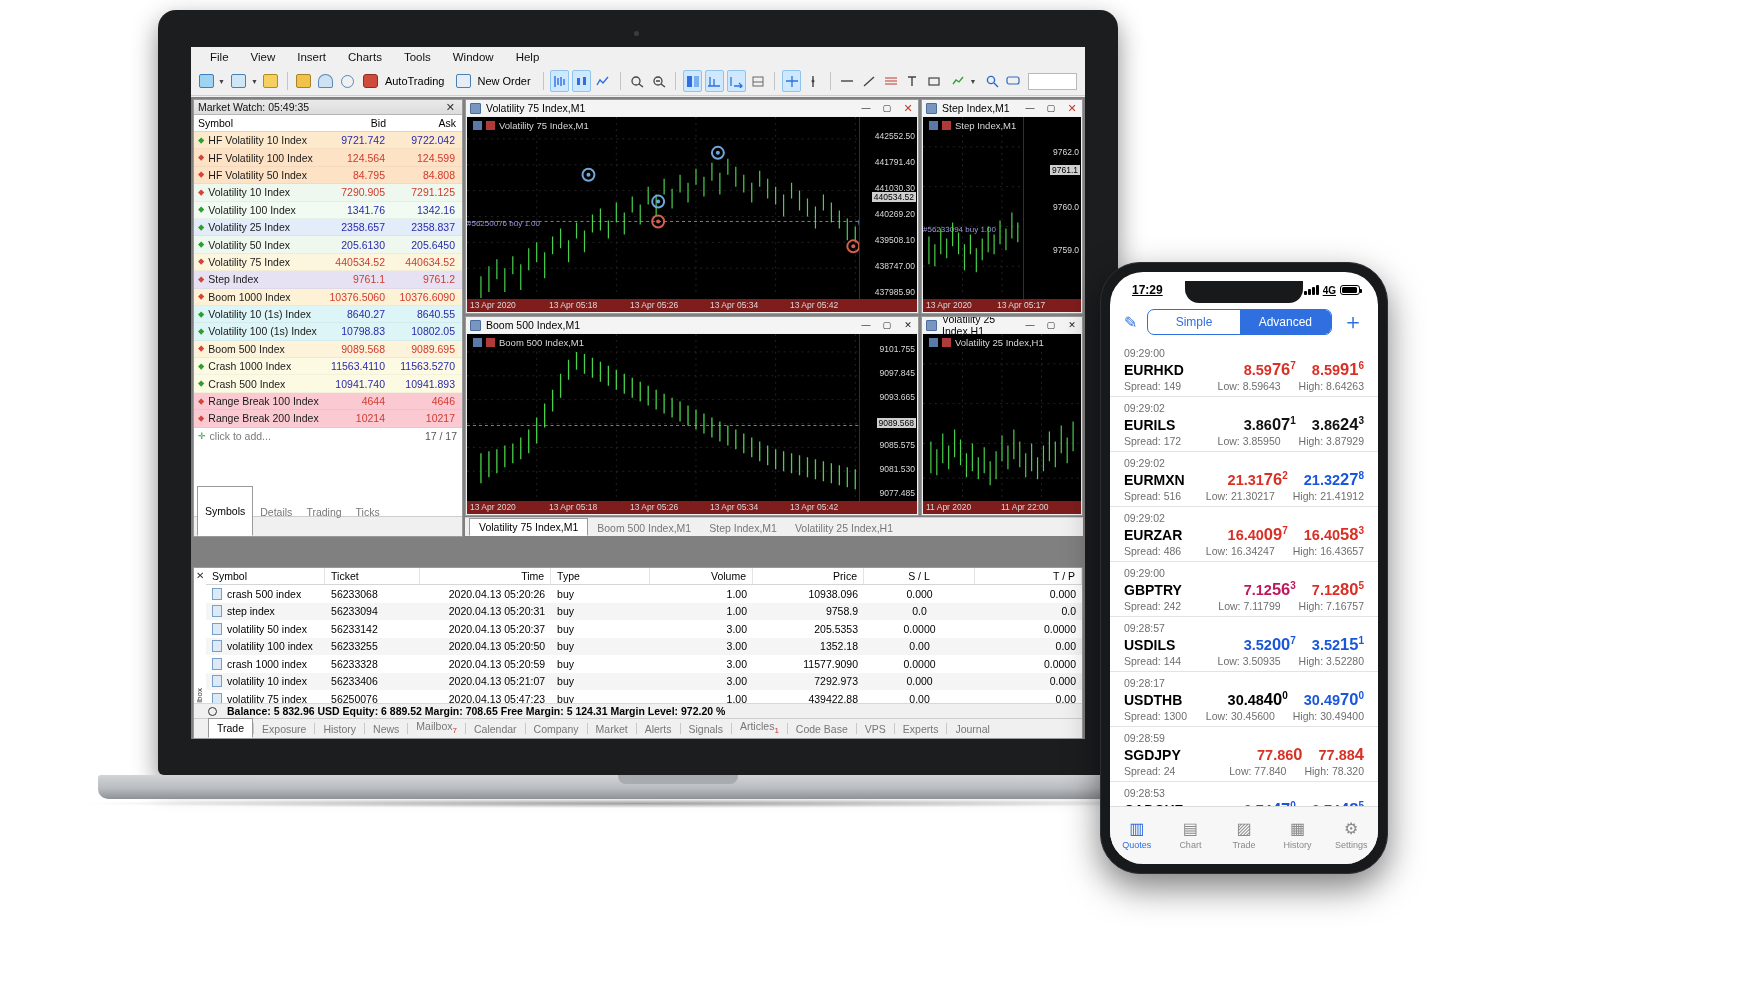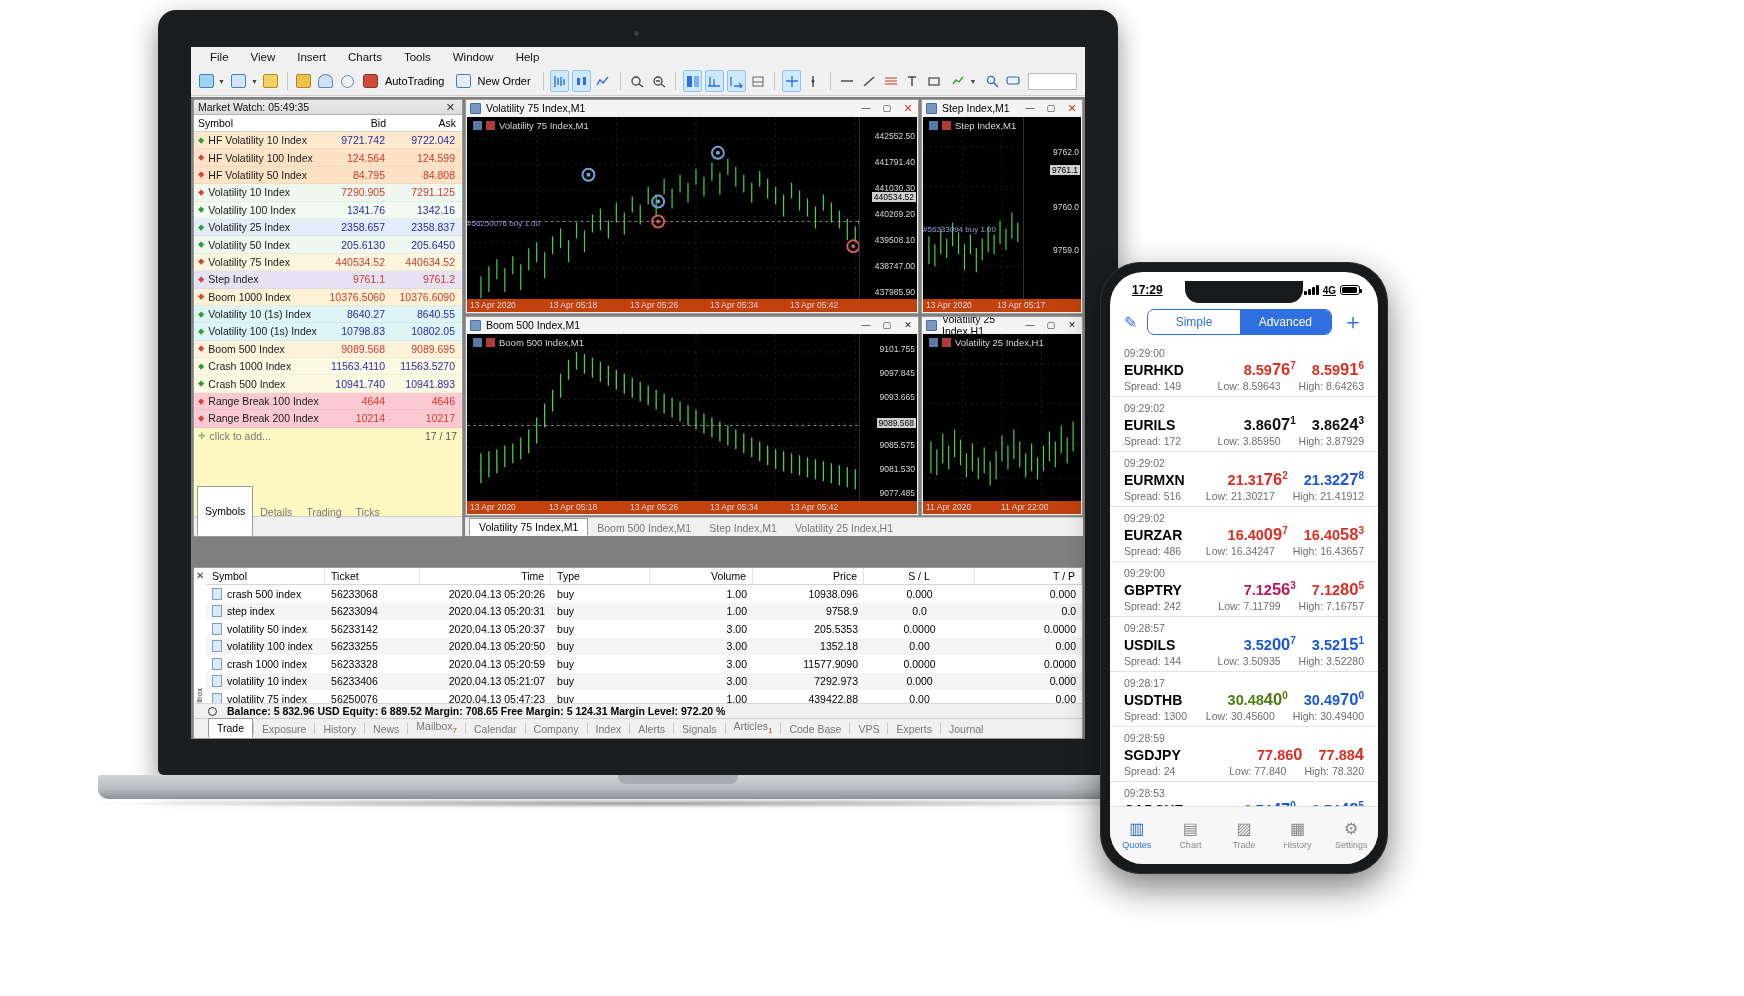--- a/index.html
+++ b/index.html
@@ -40,21 +40,21 @@
   .tbtn.on { background:#cde8ff; border-color:#8fc4ef; }
   .tsep { width:1px; height:18px; background:#c4c4c4; margin:0 4px; }
   .tcaret { font-size:7px; margin-left:1px; color:#444; }
   .tlabel { font-size:11px; padding:0 5px 0 3px; white-space:nowrap; }
   .tgroup { display:flex; align-items:center; }
   .sq { width:15px; height:14px; border-radius:2px; border:1px solid rgba(0,0,0,.35); display:block; }
 
   
   .workarea { position:absolute; left:0; top:50px; right:0; bottom:0; background:#808080; }
 
-  .panel { position:absolute; background:#fef9c3; border:1px solid #9a9a9a; }
+  .panel { position:absolute; background:#ffffff; border:1px solid #9a9a9a; }
   .panel-title { height:15px; background:linear-gradient(180deg,#eaeaea,#dcdcdc);
      display:flex; align-items:center; padding:0 4px; font-size:10.5px; color:#111;
      border-bottom:1px solid #b5b5b5; }
   .panel-title .ttl { flex:1; }
   .pclose { font-size:11px; color:#333; padding:0 3px; }
 
   
   #mw { left:2px; top:2px; width:270px; height:438px; }
   #mw .mw-head { display:flex; font-size:10.5px; background:#fff; border-bottom:1px solid #d6d6d6; height:17px; }
   #mw .mw-head div { padding:2px 4px; }
@@ -82,21 +82,21 @@
   .wbtn { width:16px; height:13px; display:flex; align-items:center; justify-content:center; font-size:9px; color:#222; }
   .cw-body { background:#000; position:relative; overflow:hidden; }
   .cw-inner-title { position:absolute; left:3px; top:2px; display:flex; align-items:center; gap:4px;
      background:#000; padding:1px 3px; font-size:9.5px; color:#d8d8d8; z-index:4;}
   .cw-inner-title .i1 { width:9px; height:9px; background:#5a79a8; }
   .cw-inner-title .i2 { width:9px; height:9px; background:#b03a3a; }
   .axis { position:absolute; right:0; top:0; bottom:0; width:58px; background:#000; z-index:3; border-left:1px solid #303030;}
   .axlab { position:absolute; right:2px; font-size:8.5px; color:#d9d9d9; white-space:nowrap; }
   .axhl { position:absolute; right:1px; background:#cfcfcf; color:#000; font-size:8.5px; padding:0 2px; }
   .tlab { position:absolute; bottom:2px; font-size:8.5px; color:#d9d9d9; white-space:nowrap; }
-  .tstrip { position:absolute; left:0; right:0; bottom:0; height:13px; background:#c2410c; z-index:3; }
+  .tstrip { position:absolute; left:0; right:0; bottom:0; height:13px; background:#7f1d1d; z-index:3; }
   .ordline { position:absolute; left:0; font-size:8px; color:#9b9bdd; white-space:nowrap; z-index:4; }
 
   
   .chart-tabstrip { position:absolute; height:19px; background:#f0f0f0; display:flex; align-items:flex-end;
      border-top:1px solid #cdcdcd; padding-left:4px; }
   .chart-tabstrip .tb { font-size:10.5px; padding:2px 9px; color:#777; }
   .chart-tabstrip .tb.act { background:#fff; color:#000; border:1px solid #9a9a9a; border-bottom:1px solid #fff; }
 
   
   #term { position:absolute; left:2px; right:2px; bottom:0; height:172px; background:#fff; border:1px solid #9a9a9a; }
@@ -824,21 +824,21 @@
                 <div class="tb"><span>History</span></div>
                 <div class="bsep"></div>
                 <div class="tb"><span>News</span></div>
                 <div class="bsep"></div>
                 <div class="tb"><span>Mailbox</span><span class="sub">7</span></div>
                 <div class="bsep"></div>
                 <div class="tb"><span>Calendar</span></div>
                 <div class="bsep"></div>
                 <div class="tb"><span>Company</span></div>
                 <div class="bsep"></div>
-                <div class="tb"><span>Index</span></div>
+                <div class="tb"><span>Market</span></div>
                 <div class="bsep"></div>
                 <div class="tb"><span>Alerts</span></div>
                 <div class="bsep"></div>
                 <div class="tb"><span>Signals</span></div>
                 <div class="bsep"></div>
                 <div class="tb"><span>Articles</span><span class="sub">1</span></div>
                 <div class="bsep"></div>
                 <div class="tb"><span>Code Base</span></div>
                 <div class="bsep"></div>
                 <div class="tb"><span>VPS</span></div>
@@ -988,21 +988,21 @@
                 <span>Low: 3.50935</span>
                 <span>High: 3.52280</span>
               </span>
             </div>
           </div>
           <div class="qrow">
             <div class="qtime">09:28:17</div>
             <div class="qmain">
               <span class="qsym">USDTHB</span>
               <span class="qprices">
-                <span class="qp bid" style="color: #4d7c0f; text-align: right;">30.48<span class="big">40</span><span class="sup">0</span></span>
+                <span class="qp bid" style="color: #000000; text-align: right;">30.48<span class="big">40</span><span class="sup">0</span></span>
                 <span class="qp ask" style="color: rgb(26, 86, 219);">30.49<span class="big">70</span><span class="sup">0</span></span>
               </span>
             </div>
             <div class="qsub">
               <span>Spread: 1300</span>
               <span class="lh">
                 <span>Low: 30.45600</span>
                 <span>High: 30.49400</span>
               </span>
             </div>

